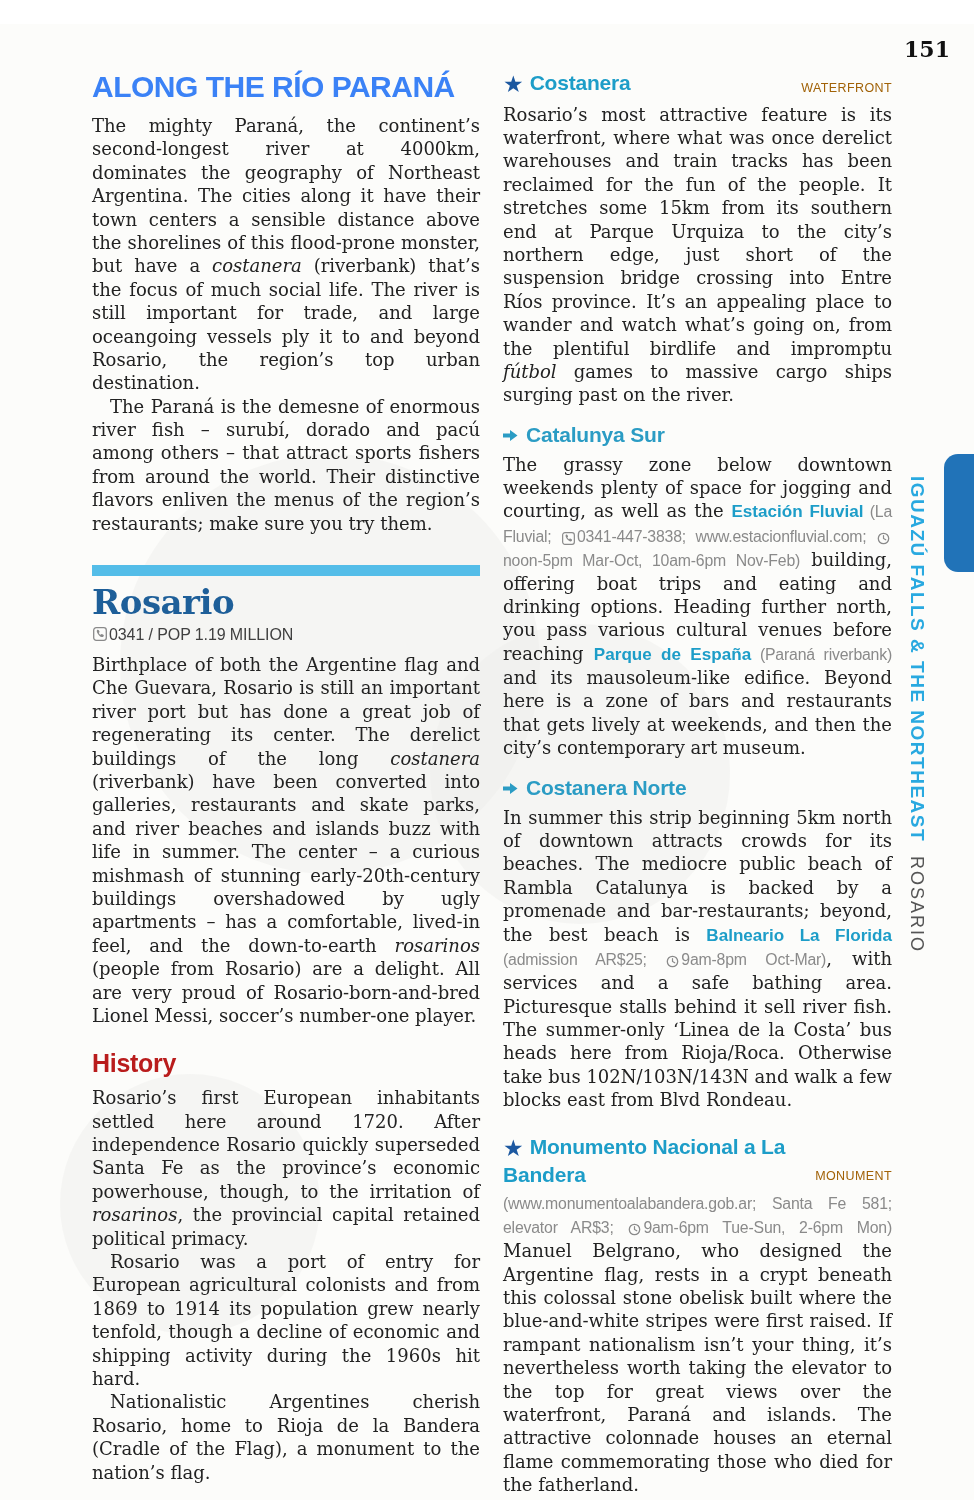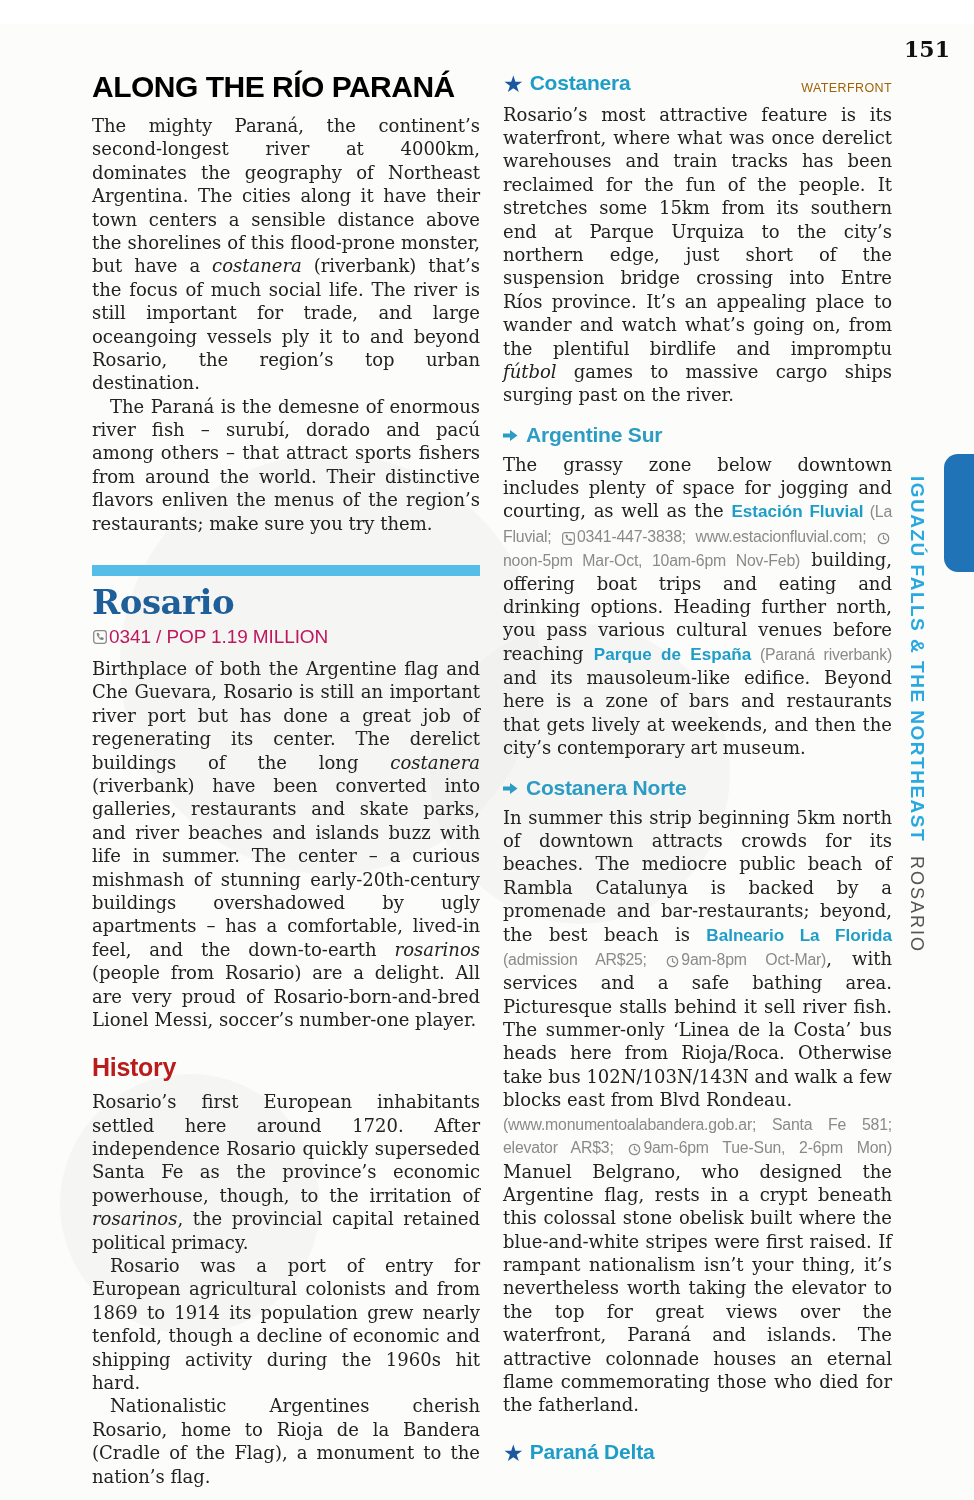--- a/index.html
+++ b/index.html
@@ -9,38 +9,38 @@
     font-family:"DejaVu Serif", serif; color:#222;margin-top:24px;
   }
   .wm{position:absolute;border-radius:50%;background:#ededea;opacity:.45;z-index:0;}
   .col{position:absolute; top:46px; z-index:1;}
   .col-left{left:92px; width:388px;}
   .col-right{left:503px; width:389px;}
   .pagenum{position:absolute; top:12px; right:24px; font-weight:bold; font-size:22px; color:#111; z-index:2;}
 
   .h1{
     font-family:"Liberation Sans", sans-serif; font-weight:bold;
-    font-size:30px; letter-spacing:-0.5px; color:#000000; margin:0 0 10px 0;
+    font-size:30px; letter-spacing:-0.5px; color:#3b82f6; margin:0 0 10px 0;
   }
   .para{
     font-size:18px; line-height:1.3; text-align:justify; margin:0 0 0 0;
   }
   .para + .para{margin-top:0;}
   .indent{text-indent:18px;}
   .it{font-style:italic;}
   .poi{font-family:Liberation Sans, sans-serif; font-weight:bold; color:#1d9dc8; font-size:0.95em;}
   .meta{font-family:"Liberation Sans", sans-serif; color:#8a8a8a; font-size:0.88em; letter-spacing:-0.2px;}
   .inline-icon{display:inline-block; vertical-align:-1px; margin:0 2px 0 1px;}
 
   .rule{height:11px; background:#54bde8; margin:30px 0 6px 0;}
   .h2{
     font-weight:bold; font-size:34px; color:#1e5f99; margin:0 0 4px 0; letter-spacing:-0.5px;
   }
   .meta-line{
-    font-family:"Liberation Sans", sans-serif; color:#be185d; font-size:19px;
+    font-family:"Liberation Sans", sans-serif; color:#404040; font-size:16px;
     margin:0 0 8px 0; letter-spacing:-0.1px;
   }
   .h3{
     font-family:"Liberation Sans", sans-serif; font-weight:bold; font-size:25px;
     color:#b91c1c; margin:22px 0 8px 0; letter-spacing:-0.3px;
   }
   .sights-head{display:flex; align-items:center; gap:10px; margin:26px 0 10px 0;}
   .sights-head .title{
     font-family:"Liberation Sans", sans-serif; font-weight:bold; font-size:27px; color:#111; letter-spacing:-0.3px;
   }
@@ -121,41 +121,45 @@
     <div class="poi-head">
       <span class="star">★</span><span class="name-wrap"><span class="poi-name">Costanera</span></span>
       <span class="cat">WATERFRONT</span>
     </div>
     <p class="para"><span class="">Rosario’s most attractive feature is its waterfront, where what was once derelict warehouses and train tracks has been reclaimed for the fun of the people. It stretches some 15km from its southern end at Parque Urquiza to the city’s northern edge, just short of the suspension bridge crossing into Entre Ríos province. It’s an appealing place to wander and watch what’s going on, from the plentiful birdlife and impromptu </span><span class="it">fútbol</span><span class=""> games to massive cargo ships surging past on the river.</span></p>
 
     <div class="subhead">
       <span><svg width="15" height="13" viewBox="0 0 15 13">
             <path d="M0 4.4h7V1l7.5 5.5L7 12V8.6H0z" fill="#2b9cc4"></path>
           </svg></span>
-      <span>Argentine Sur</span>
+      <span>Catalunya Sur</span>
     </div>
-    <p class="para"><span class="">The grassy zone below downtown includes plenty of space for jogging and courting, as well as the </span><span class="poi">Estación Fluvial</span><span class="meta"> (La Fluvial; </span><span class="inline-icon"><svg width="13" height="13" viewBox="0 0 14 14" style="vertical-align:-2px">
+    <p class="para"><span class="">The grassy zone below downtown weekends plenty of space for jogging and courting, as well as the </span><span class="poi">Estación Fluvial</span><span class="meta"> (La Fluvial; </span><span class="inline-icon"><svg width="13" height="13" viewBox="0 0 14 14" style="vertical-align:-2px">
             <rect x="0.7" y="0.7" width="12.6" height="12.6" rx="2.5" fill="none" stroke="#8a8a8a" stroke-width="1.3"></rect>
             <path d="M4 3.2c.7-.7 1.4-.5 1.8.1l.6 1c.3.5.1.9-.2 1.2l-.4.4c.3.8 1.1 1.6 1.9 1.9l.4-.4c.3-.3.7-.5 1.2-.2l1 .6c.6.4.8 1.1.1 1.8-.8.8-2.3.8-4-.9S3.2 4 4 3.2z" fill="#8a8a8a"></path>
           </svg></span><span class="meta">0341-447-3838; www.estacionfluvial.com; </span><span class="inline-icon"><svg width="13" height="13" viewBox="0 0 14 14" style="vertical-align:-2px">
             <circle cx="7" cy="7" r="5.6" fill="none" stroke="#8a8a8a" stroke-width="1.4"></circle>
             <path d="M7 3.8V7l2.4 1.4" stroke="#8a8a8a" stroke-width="1.3" fill="none" stroke-linecap="round"></path>
           </svg></span><span class="meta">noon-5pm Mar-Oct, 10am-6pm Nov-Feb)</span><span class=""> building, offering boat trips and eating and drinking options. Heading further north, you pass various cultural venues before reaching </span><span class="poi">Parque de España</span><span class="meta"> (Paraná riverbank)</span><span class=""> and its mausoleum-like edifice. Beyond here is a zone of bars and restaurants that gets lively at weekends, and then the city’s contemporary art museum.</span></p>
 
     <div class="subhead">
       <span><svg width="15" height="13" viewBox="0 0 15 13">
             <path d="M0 4.4h7V1l7.5 5.5L7 12V8.6H0z" fill="#2b9cc4"></path>
           </svg></span>
       <span>Costanera Norte</span>
     </div>
     <p class="para"><span class="">In summer this strip beginning 5km north of downtown attracts crowds for its beaches. The mediocre public beach of Rambla Catalunya is backed by a promenade and bar-restaurants; beyond, the best beach is </span><span class="poi">Balneario La Florida</span><span class="meta"> (admission AR$25; </span><span class="inline-icon"><svg width="13" height="13" viewBox="0 0 14 14" style="vertical-align:-2px">
             <circle cx="7" cy="7" r="5.6" fill="none" stroke="#8a8a8a" stroke-width="1.4"></circle>
             <path d="M7 3.8V7l2.4 1.4" stroke="#8a8a8a" stroke-width="1.3" fill="none" stroke-linecap="round"></path>
           </svg></span><span class="meta">9am-8pm Oct-Mar)</span><span class="">, with services and a safe bathing area. Picturesque stalls behind it sell river fish. The summer-only ‘Linea de la Costa’ bus heads here from Rioja/Roca. Otherwise take bus 102N/103N/143N and walk a few blocks east from Blvd Rondeau.</span></p>
 
+    <div class="poi-head">
+      <span class="star">★</span><span class="name-wrap"><span class="poi-name">Monumento Nacional a La Bandera</span></span>
+      <span class="cat">MONUMENT</span>
+    </div>
     <p class="para"><span class="meta">(www.monumentoalabandera.gob.ar; Santa Fe 581; elevator AR$3; </span><span class="inline-icon"><svg width="13" height="13" viewBox="0 0 14 14" style="vertical-align:-2px">
             <circle cx="7" cy="7" r="5.6" fill="none" stroke="#8a8a8a" stroke-width="1.4"></circle>
             <path d="M7 3.8V7l2.4 1.4" stroke="#8a8a8a" stroke-width="1.3" fill="none" stroke-linecap="round"></path>
           </svg></span><span class="meta">9am-6pm Tue-Sun, 2-6pm Mon)</span><span class=""> Manuel Belgrano, who designed the Argentine flag, rests in a crypt beneath this colossal stone obelisk built where the blue-and-white stripes were first raised. If rampant nationalism isn’t your thing, it’s nevertheless worth taking the elevator to the top for great views over the waterfront, Paraná and islands. The attractive colonnade houses an eternal flame commemorating those who died for the fatherland.</span></p>
 
     <div class="poi-head">
       <span class="star">★</span><span class="name-wrap"><span class="poi-name">Paraná Delta</span></span>
       
     </div>
 

